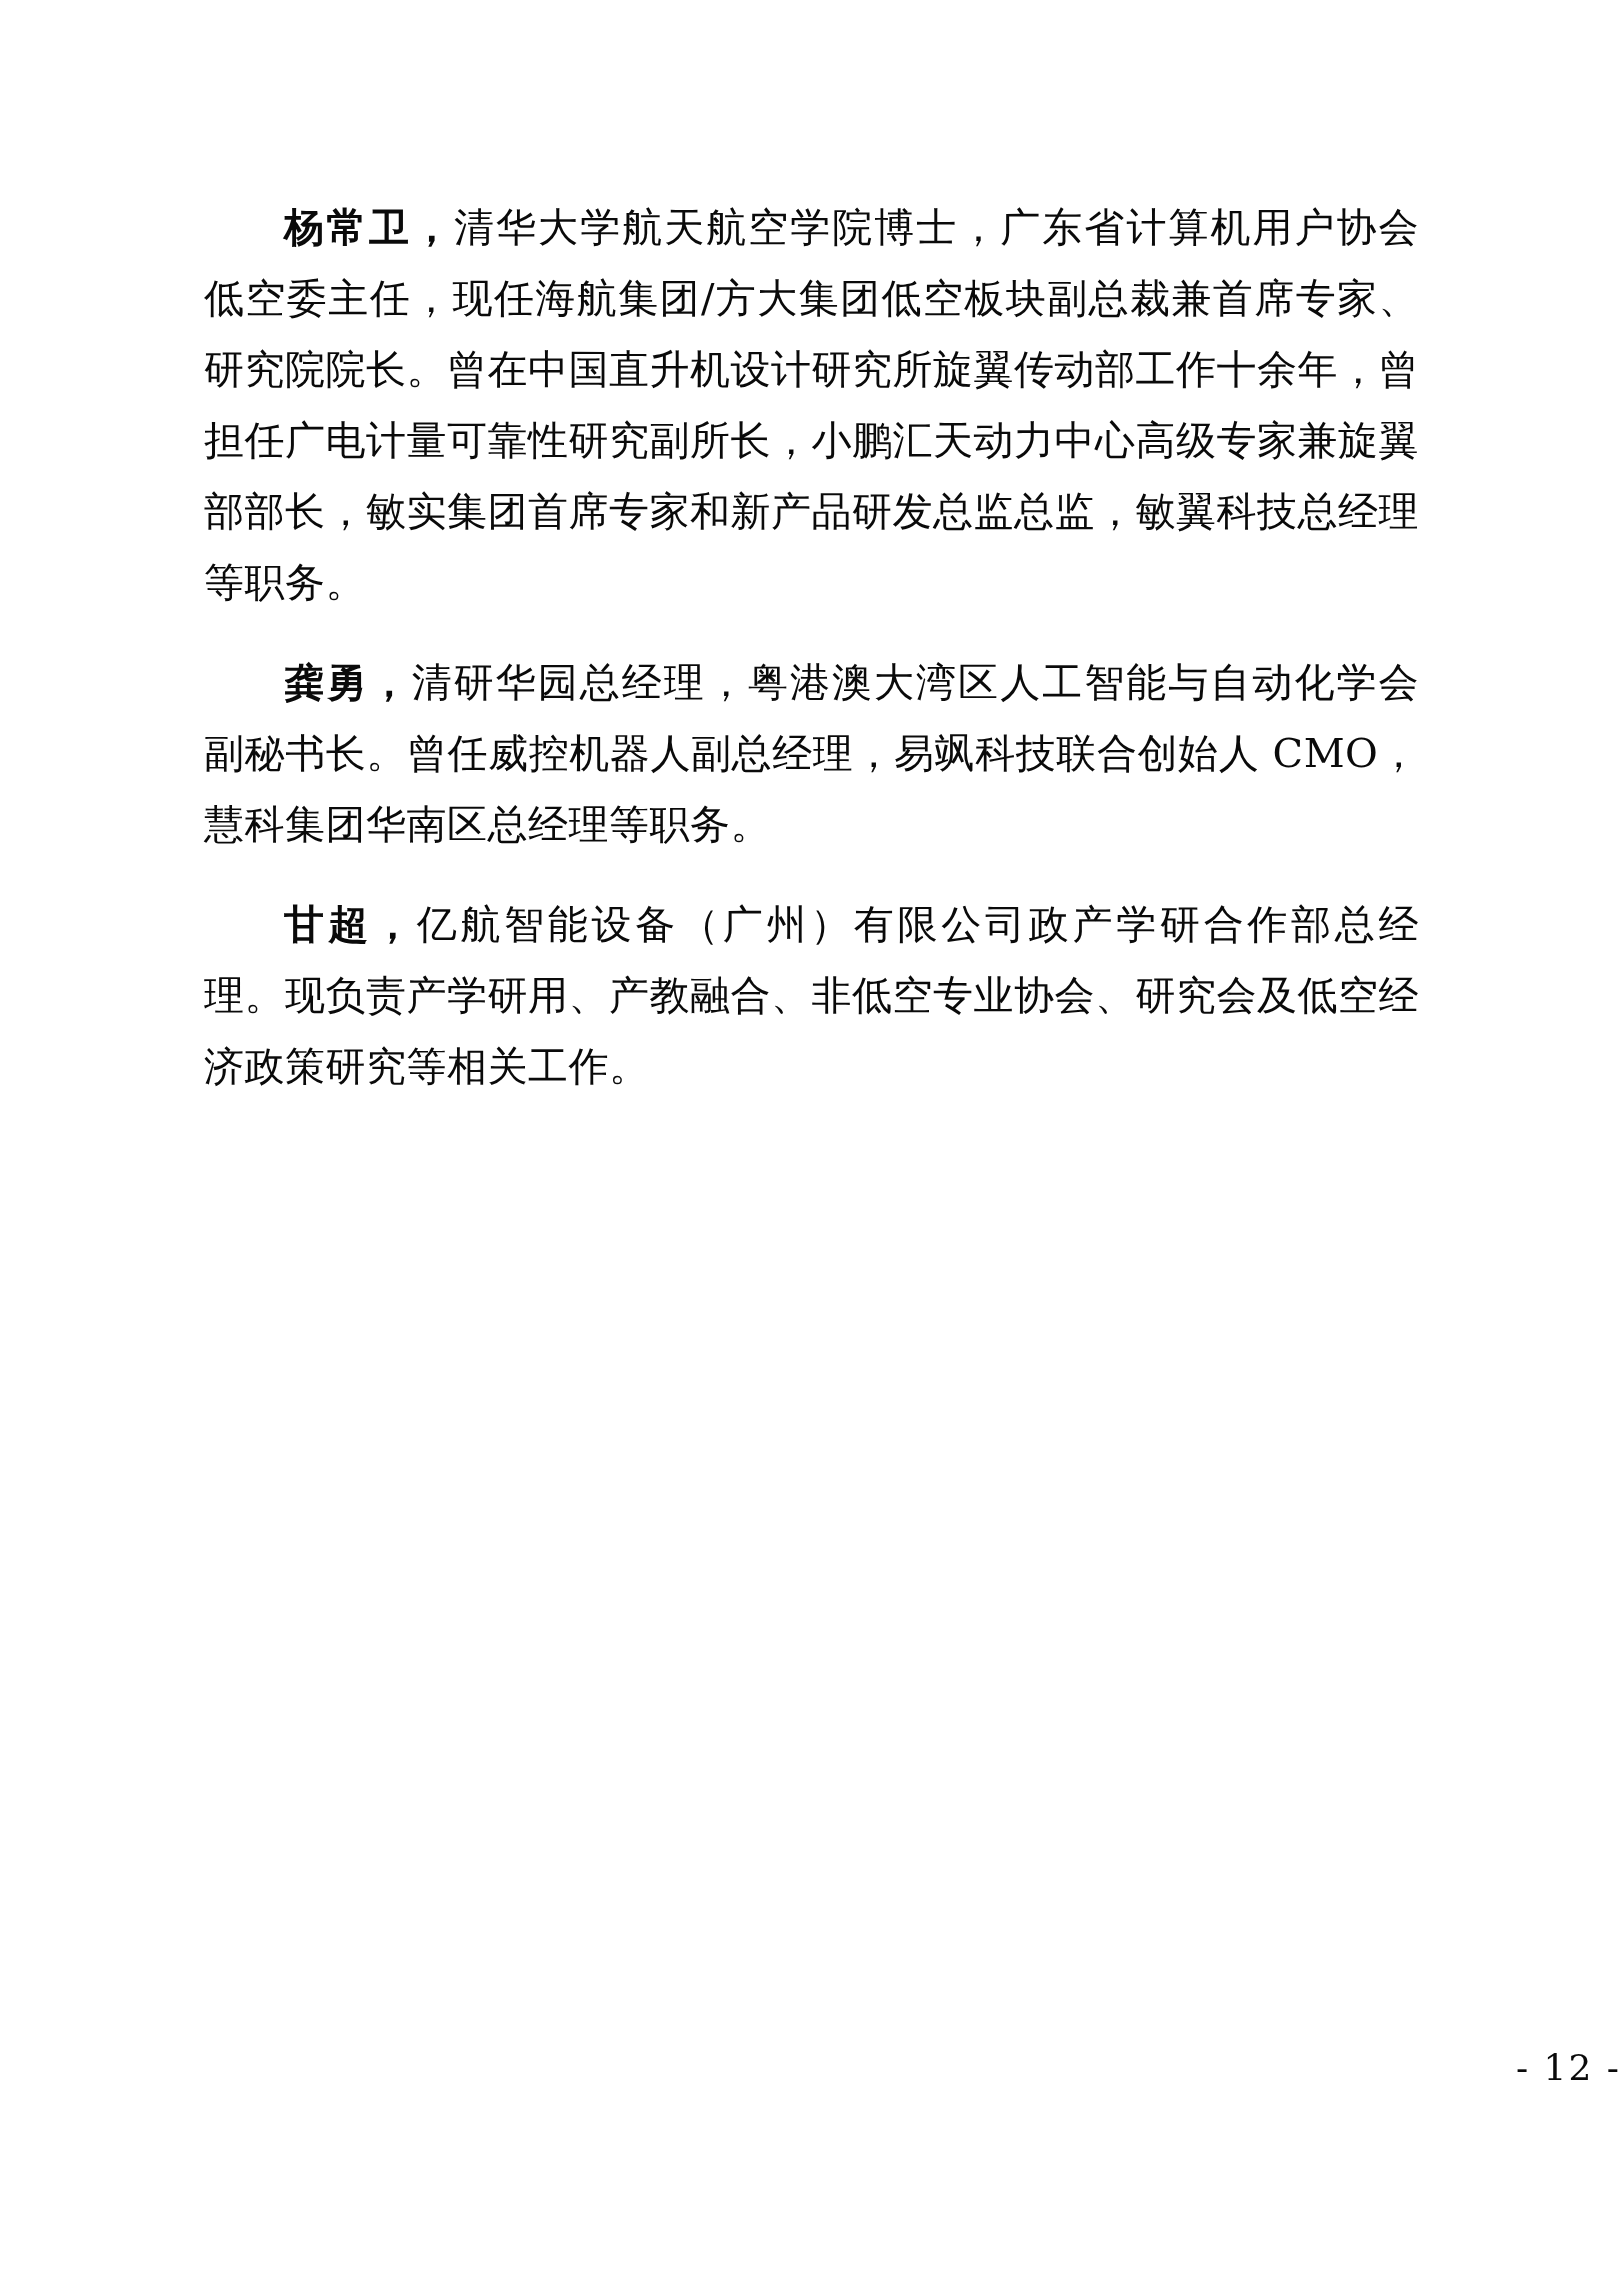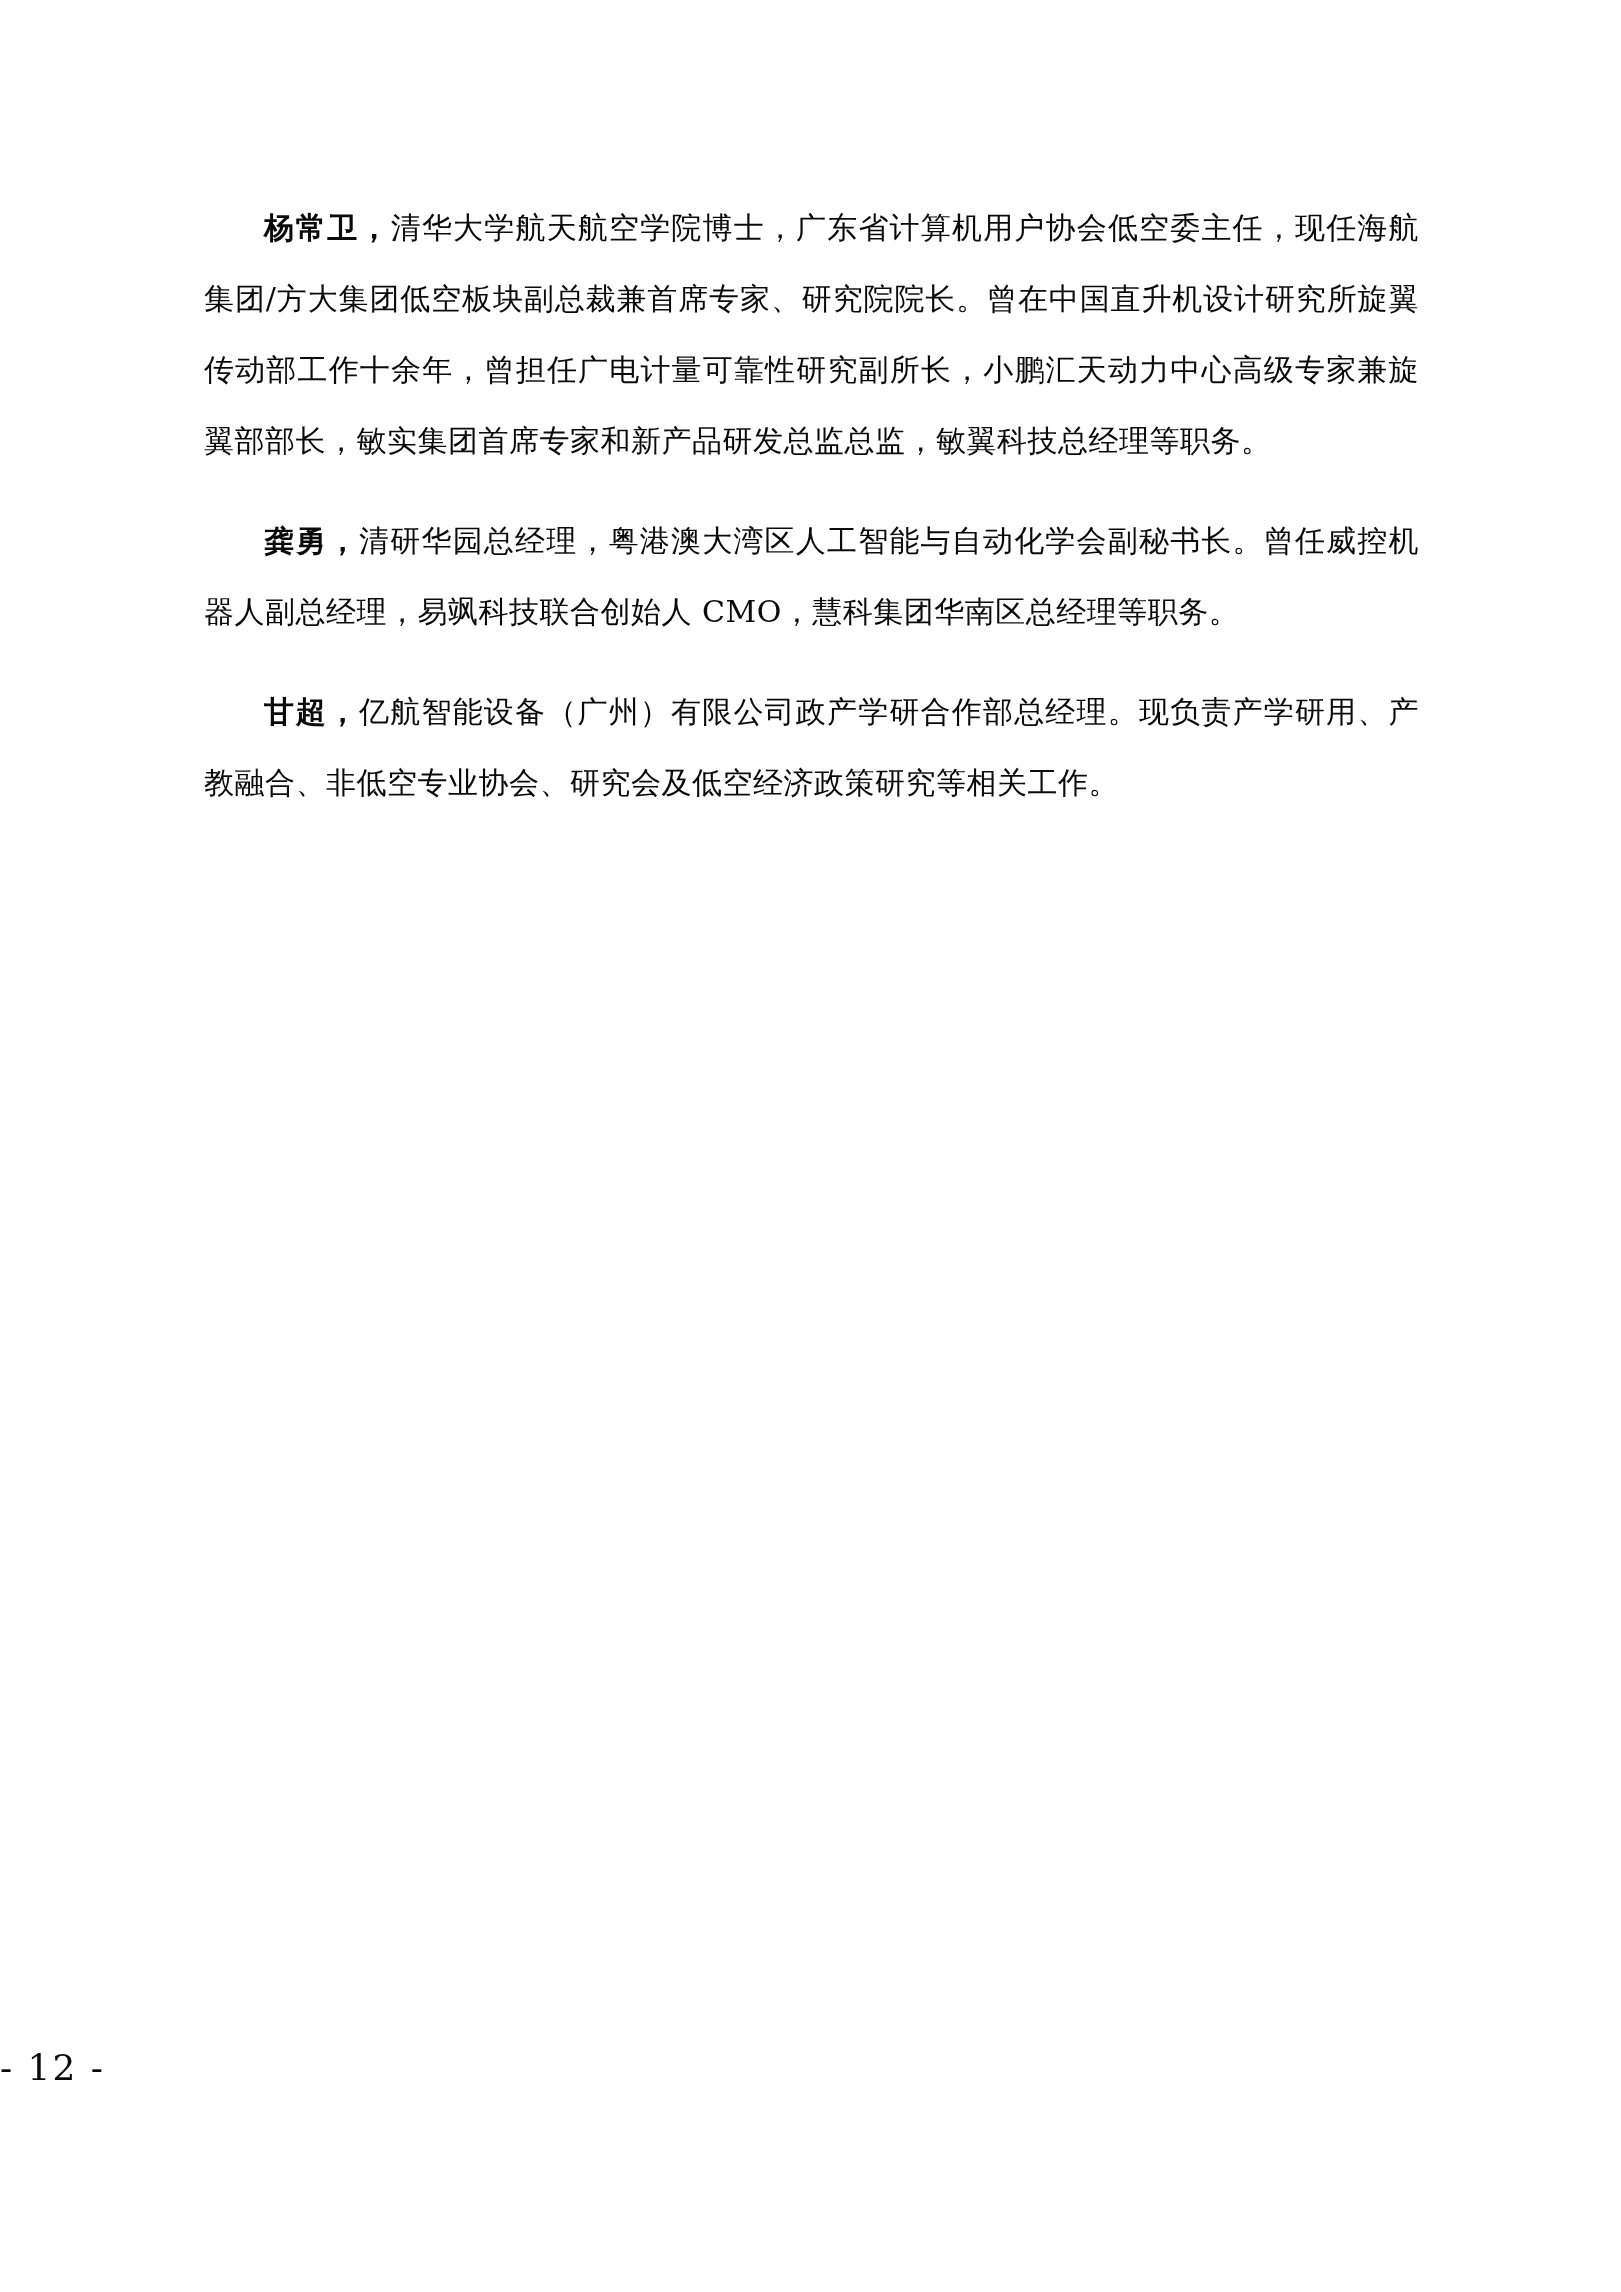--- a/index.html
+++ b/index.html
@@ -21,21 +21,21 @@
     box-sizing: border-box;
   }
   .content {
     position: absolute;
     left: 204px;
     top: 192px;
     width: 1215px;
   }
   .para {
     margin: 0 0 29px 0;
-    font-size: 30px;
+    font-size: 40px;
     line-height: 71px;
     text-align: justify;
     text-align-last: left;
     text-indent: 2em;
     letter-spacing: 0.5px;
     font-weight: 400;
     font-family: "DejaVu Serif", "Liberation Serif", serif;
     color: #0a0a0a;
     word-break: break-all;
   }
@@ -45,21 +45,21 @@
   .name {
     font-weight: bold;
     letter-spacing: 1px;
     font-family: "DejaVu Sans", "Liberation Sans", sans-serif;
   }
   .footer {
     position: absolute;
     left: 0;
     right: 0;
     top: 2047px;
-    text-align: left;
+    text-align: right;
   }
   .page-number {
     display: inline-block;
     font-size: 36px;
     font-family: "DejaVu Serif", "Liberation Serif", serif;
     letter-spacing: 2px;
     color: #0a0a0a;
   }
 </style>
 </head>

